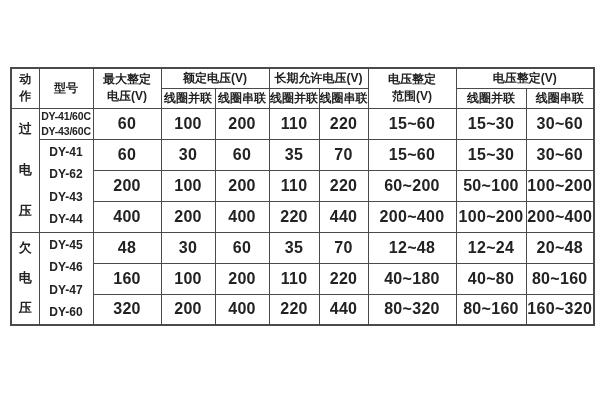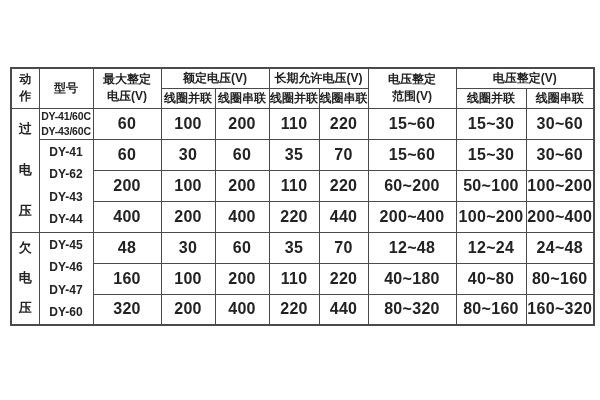--- a/index.html
+++ b/index.html
@@ -170,21 +170,21 @@
             <span>DY-60</span>
           </div>
         </td>
         <td class="num">48</td>
         <td class="num">30</td>
         <td class="num">60</td>
         <td class="num">35</td>
         <td class="num">70</td>
         <td class="num">12~48</td>
         <td class="num">12~24</td>
-        <td class="num">24~48</td>
+        <td class="num">20~48</td>
       </tr>
       <tr>
         <td class="num">160</td>
         <td class="num">100</td>
         <td class="num">200</td>
         <td class="num">110</td>
         <td class="num">220</td>
         <td class="num">40~180</td>
         <td class="num">40~80</td>
         <td class="num">80~160</td>

